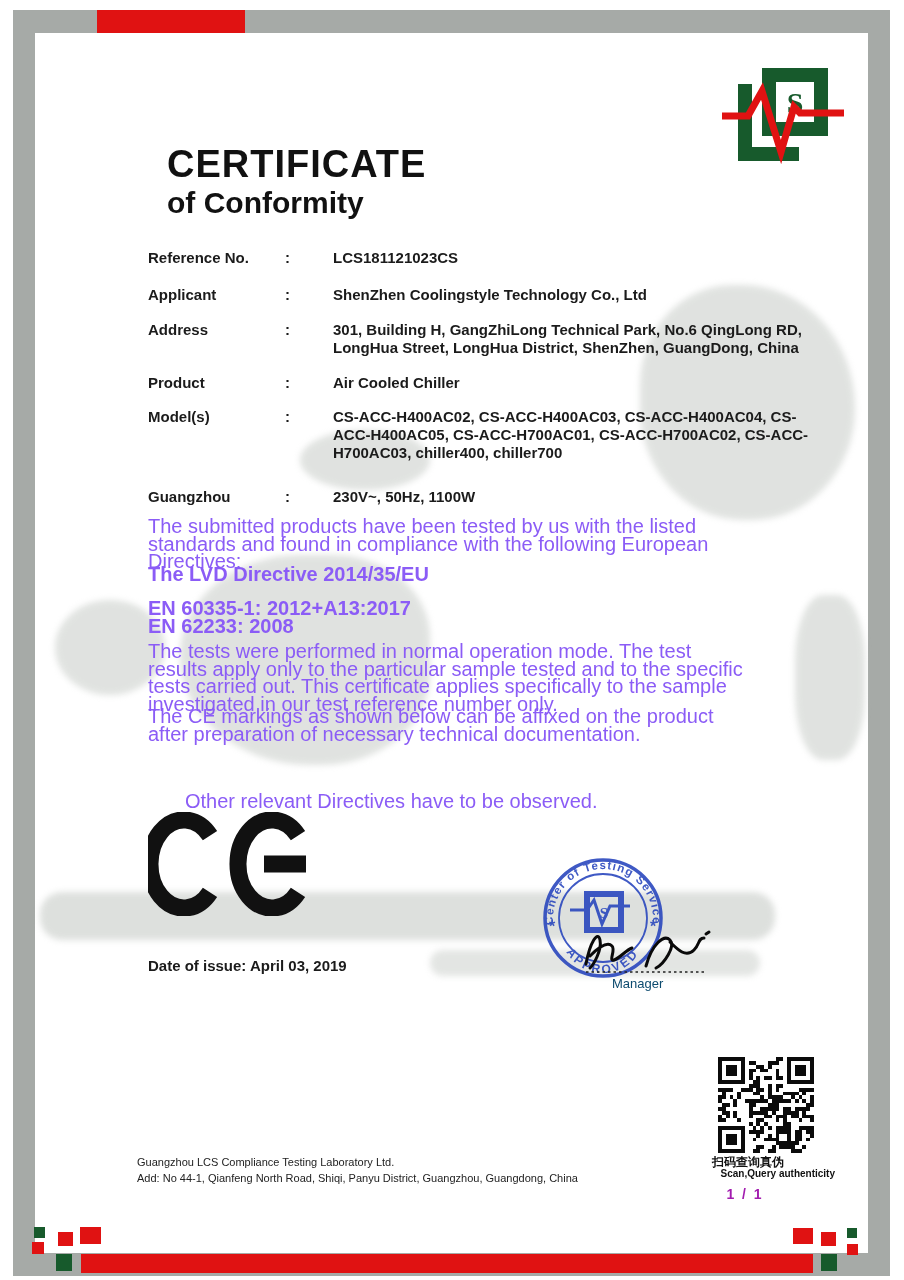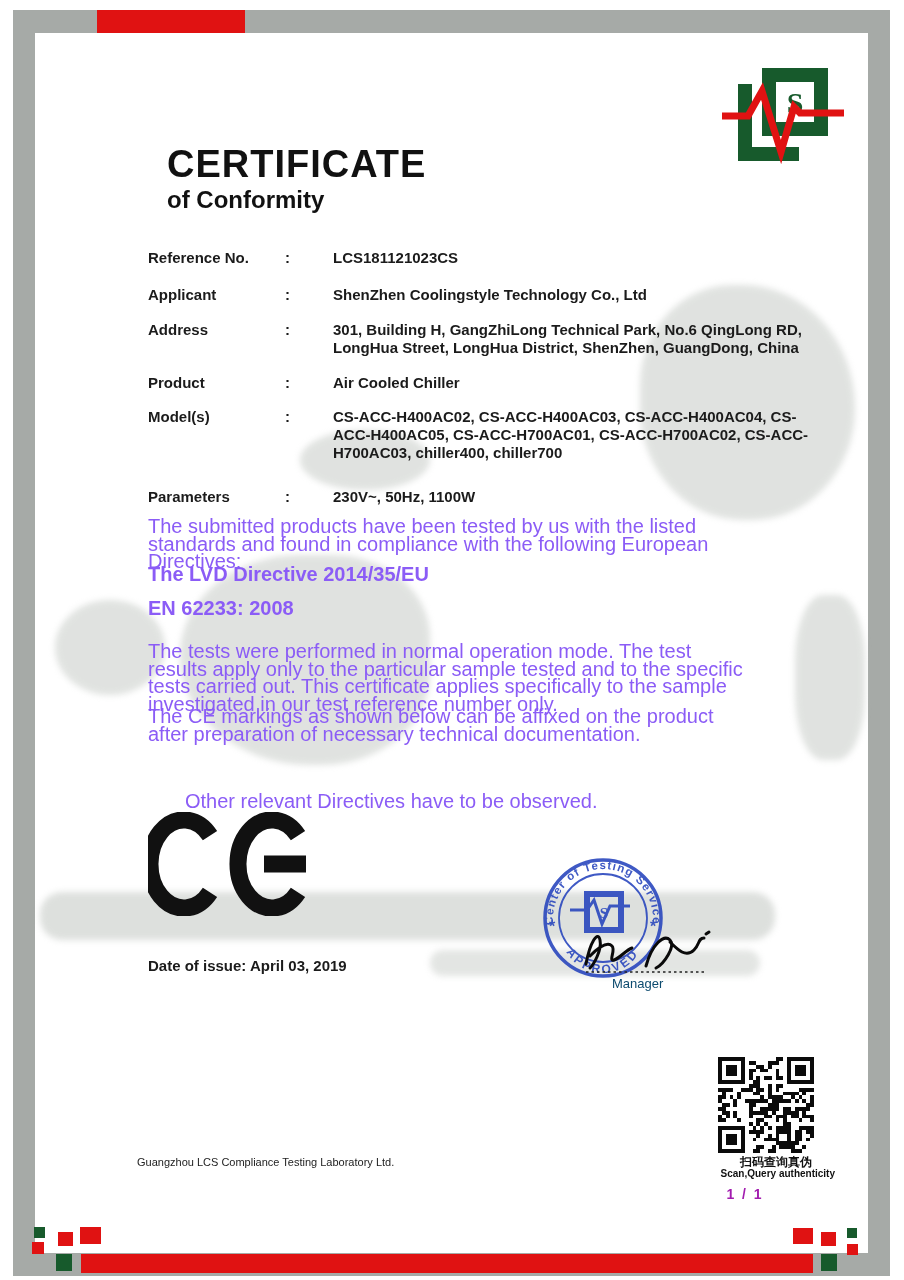--- a/index.html
+++ b/index.html
@@ -13,32 +13,32 @@
   .frame-left{left:13px;top:10px;width:22px;height:1266px;}
   .frame-right{left:868px;top:10px;width:22px;height:1266px;}
   .frame-bottom{left:13px;top:1253px;width:877px;height:23px;}
   .decor{position:absolute;}
   .red{background:#e01212;}
   .green{background:#175a2c;}
   
   .blob{position:absolute;background:#c2c7c2;filter:blur(3px);opacity:.5;}
   
   .title{position:absolute;left:167px;top:143px;font-size:38px;font-weight:700;letter-spacing:1px;color:#111;}
-  .subtitle{position:absolute;left:167px;top:186px;font-size:24px;font-weight:700;color:#111;}
+  .subtitle{position:absolute;left:167px;top:186px;font-size:30px;font-weight:700;color:#111;}
   .field-row{position:absolute;left:148px;width:660px;}
   .field-label{position:absolute;left:0;top:0;width:130px;font-size:15px;font-weight:700;}
   .field-colon{position:absolute;left:137px;top:0;font-size:15px;font-weight:700;}
   .field-value{position:absolute;left:157px;top:0;width:500px;font-size:15px;font-weight:700;line-height:18px;margin-left:28px;}
   .para{position:absolute;left:148px;width:600px;font-size:20px;line-height:17.5px;color:#8b5cf6;}
   .bold{font-weight:700;}
   .std-line{display:block;}
   .issue-date{position:absolute;left:148px;top:957px;font-size:15px;font-weight:700;}
   
   .footer{position:absolute;left:137px;top:1155px;font-size:11px;line-height:15.5px;color:#222;}
-  .qr-caption-zh{position:absolute;left:712px;top:1154px;width:100px;text-align:right;font-size:12px;font-weight:700;color:#111;}
+  .qr-caption-zh{position:absolute;left:712px;top:1154px;width:100px;text-align:left;font-size:12px;font-weight:700;color:#111;}
   .qr-caption-en{position:absolute;left:690px;top:1168px;width:145px;text-align:right;font-size:10px;font-weight:700;color:#111;}
   .page-number{position:absolute;left:720px;top:1186px;width:50px;text-align:center;font-size:14px;font-weight:700;letter-spacing:2px;color:#a21caf;}
   .manager-label{position:absolute;left:612px;top:976px;font-size:13px;color:#0c4a6e;}
   svg{display:block;}
 </style>
 </head>
 <body>
 
 <div class="frame-bar frame-top"></div>
 <div class="frame-bar frame-left"></div>
@@ -99,28 +99,29 @@
   <span class="field-label">Product</span>
   <span class="field-colon">:</span>
   <span class="field-value">Air Cooled Chiller</span>
 </div>
 <div class="field-row" style="top:408px;">
   <span class="field-label">Model(s)</span>
   <span class="field-colon">:</span>
   <span class="field-value">CS-ACC-H400AC02, CS-ACC-H400AC03, CS-ACC-H400AC04, CS-ACC-H400AC05, CS-ACC-H700AC01, CS-ACC-H700AC02, CS-ACC-H700AC03, chiller400, chiller700</span>
 </div>
 <div class="field-row" style="top:488px;">
-  <span class="field-label">Parameters</span>
+  <span class="field-label">Guangzhou</span>
   <span class="field-colon">:</span>
   <span class="field-value">230V~, 50Hz, 1100W</span>
 </div>
 
 <div class="para" style="top:518px;">The submitted products have been tested by us with the listed standards and found in compliance with the following European Directives:</div>
 <div class="para bold" style="top:566px;">The LVD Directive 2014/35/EU</div>
 <div class="para bold" style="top:600px;">
+  <span class="std-line">EN 60335-1: 2012+A13:2017</span>
   <span class="std-line">EN 62233: 2008</span>
 </div>
 <div class="para" style="top:643px;">The tests were performed in normal operation mode. The test results apply only to the particular sample tested and to the specific tests carried out. This certificate applies specifically to the sample investigated in our test reference number only.</div>
 <div class="para" style="top:708px;">The CE markings as shown below can be affixed on the product after preparation of necessary technical documentation.</div>
 <div class="para" style="top:793px;margin-left:37px;">Other relevant Directives have to be observed.</div>
 
 <div style="position:absolute;left:148px;top:812px;" aria-label="CE marking">
   <svg width="160" height="104" viewBox="0 0 160 104">
     <path d="M 62 23.7 A 34 44 0 1 0 62 80.3" fill="none" stroke="#111" stroke-width="17"></path>
     <path d="M 150 23.7 A 34 44 0 1 0 150 80.3" fill="none" stroke="#111" stroke-width="17"></path>
@@ -473,13 +474,14 @@
       <rect x="20" y="24" width="1" height="1" fill="#0b0b0b"></rect>
       <rect x="21" y="24" width="1" height="1" fill="#0b0b0b"></rect>
     </svg>
 </div>
 <div class="qr-caption-zh">扫码查询真伪</div>
 <div class="qr-caption-en">Scan,Query authenticity</div>
 <div class="page-number">1 / 1</div>
 
 <div class="footer">
   <div>Guangzhou LCS Compliance Testing Laboratory Ltd.</div>
+  <div>Add: No 44-1, Qianfeng North Road, Shiqi, Panyu District, Guangzhou, Guangdong, China</div>
 </div>
 
 </body></html>

